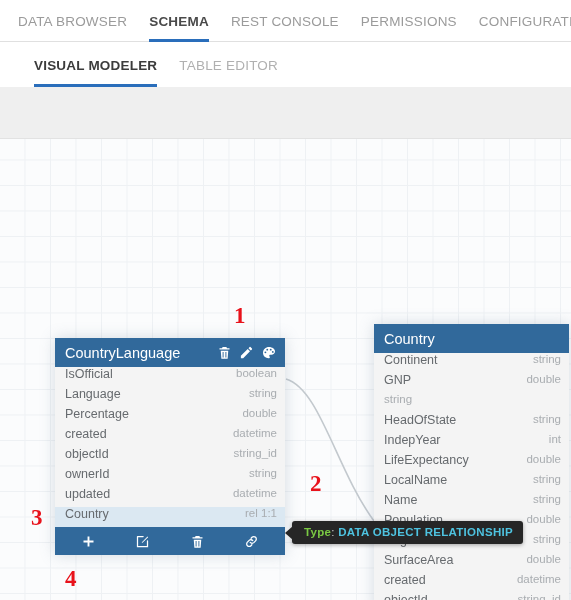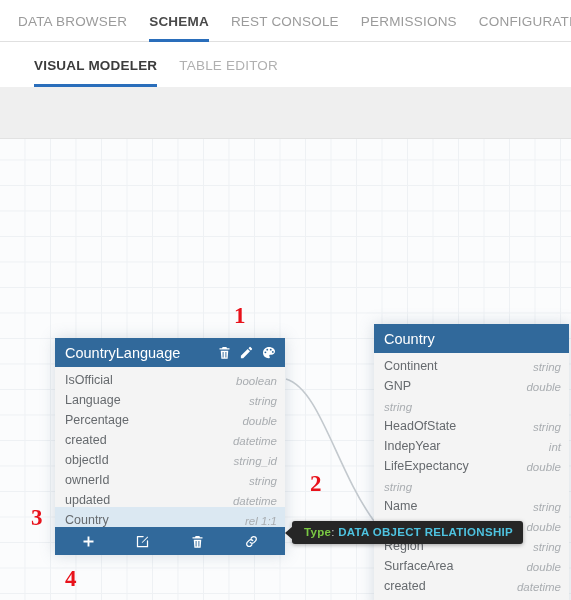--- a/index.html
+++ b/index.html
@@ -76,27 +76,27 @@
     display:flex; align-items:center;
     padding:0 8px 0 10px;
     font-size:14.5px;
   }
   .card-title { flex:1; white-space:nowrap; }
   .hdr-icons { display:flex; align-items:center; gap:7px; }
   .hdr-icons svg { display:block; }
 
   .rows { background:#f4f4f4; }
   .row {
-    height:20px; display:flex; align-items:flex-end;
+    height:20px; display:flex; align-items:flex-start;
     padding:0 8px 0 10px;
     font-size:12.5px; color:#666a6e;
     white-space:nowrap;
   }
   .row .fname { flex:1; overflow:hidden; text-overflow:clip; }
-  .row .ftype { color:#a9adb1; font-size:11.5px;font-style:italic; }
+  .row .ftype { color:#a9adb1; font-size:11.5px; }
   .row.hl { background:#dbe8f2; }
 
   .card-footer {
     background:#31699b; height:28px;
     display:flex; align-items:center; justify-content:space-around;
     padding:0 6px;
   }
   .card-footer svg { display:block; }
 
   
@@ -267,20 +267,21 @@
         </div>
       <div class="row">
           <span class="fname">IndepYear</span>
           <span class="ftype">int</span>
         </div>
       <div class="row">
           <span class="fname">LifeExpectancy</span>
           <span class="ftype">double</span>
         </div>
       <div class="row">
+          <span class="fname">LocalName</span>
           <span class="ftype">string</span>
         </div>
       <div class="row">
           <span class="fname">Name</span>
           <span class="ftype">string</span>
         </div>
       <div class="row">
           <span class="fname">Population</span>
           <span class="ftype">double</span>
         </div>

